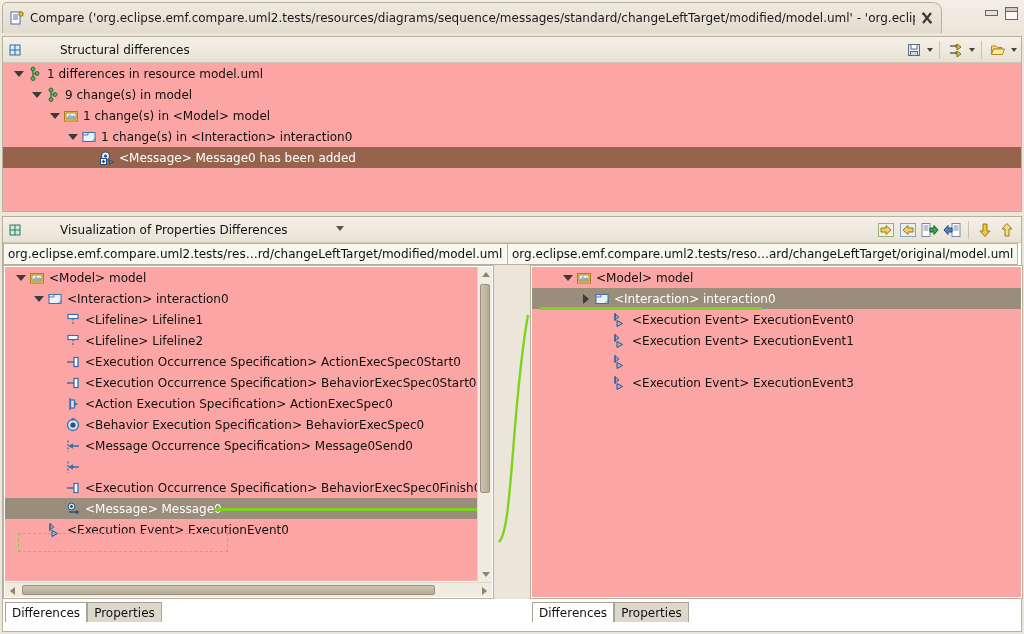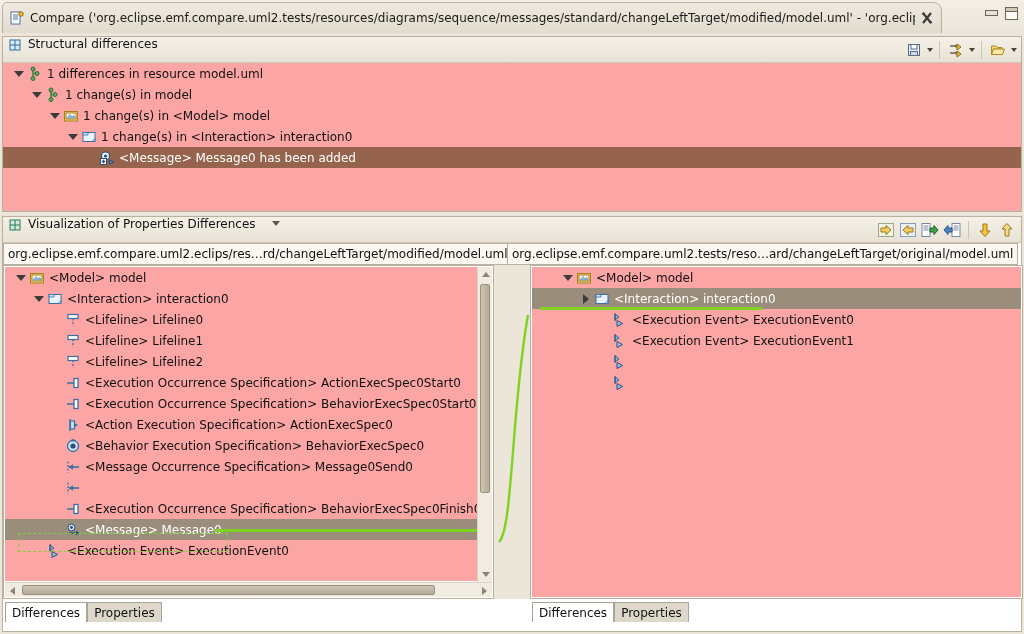--- a/index.html
+++ b/index.html
@@ -67,22 +67,23 @@
 
   
   .section {
     position: absolute; left: 2px; right: 2px;
     border: 1px solid #b9b0a0;
     background: #fff;
   }
   .sect-head {
     height: 26px; background: linear-gradient(#f5f1e8, #e8e2d5);
     border-bottom: 1px solid #cfc7b6;
-    display: flex; align-items: flex-start; padding: 0 4px;
+    display: flex; align-items: center; padding: 0 4px;
     position: relative;
+    gap: 32px;
   }
   .sect-head-title {
     font-size: 12px; color: #111; margin-left: 5px; white-space: nowrap;
   }
   .sect-icon { width: 16px; height: 16px; flex: 0 0 16px; position: relative; }
   .head-tools { position: absolute; right: 4px; top: 0; height: 26px;
     display: flex; align-items: center; gap: 2px; }
   .tool-sep { width:1px; height:18px; background:#cbc3b2; margin:0 4px; }
   .tool-btn { width: 20px; height: 20px; display:flex; align-items:center; justify-content:center; }
   .chev { width:0;height:0;border-left:3px solid transparent;border-right:3px solid transparent;border-top:4px solid #4a4438; margin-left:1px;}
@@ -226,21 +227,21 @@
           <span class="twisty">
             <span class="tw-down"></span>
           </span>
           <span class="ico"><svg width="16" height="16" viewBox="0 0 16 16">
         <line x1="6" y1="2" x2="6" y2="14" stroke="#3a7d44" stroke-width="1.4"></line>
         <circle cx="6" cy="3" r="2" fill="#5fae5f" stroke="#2d6b33"></circle>
         <circle cx="10" cy="7.5" r="2" fill="#5fae5f" stroke="#2d6b33"></circle>
         <circle cx="6" cy="12.5" r="2" fill="#5fae5f" stroke="#2d6b33"></circle>
         <line x1="6" y1="7.5" x2="9" y2="7.5" stroke="#3a7d44" stroke-width="1.2"></line>
             </svg></span>
-          <span class="lbl">1 change(s) in model</span>
+          <span class="lbl">9 change(s) in model</span>
         </div>
         <div class="row">
           <span style="flex:0 0 44px"></span>
           <span class="twisty">
             <span class="tw-down"></span>
           </span>
           <span class="ico"><svg width="16" height="16" viewBox="0 0 16 16">
         <rect x="1.5" y="3.5" width="13" height="9.5" fill="#f7d97a" stroke="#a8801d"></rect>
         <rect x="3" y="5" width="10" height="6" fill="#fdfaf0" stroke="#a8801d"></rect>
         <path d="M4 10 L7 6.5 L9 9 L11 7.5 L12 10 Z" fill="#9fc3e8" stroke="#5b86b0" stroke-width="0.7"></path>
@@ -329,21 +330,21 @@
         </span>
         <span class="tool-btn">
           <svg width="16" height="16" viewBox="0 0 16 16">
             <path d="M6 14 H10 V7 H13 L8 1.5 L3 7 H6 Z" fill="#f6d98b" stroke="#9a7a14"></path>
           </svg>
         </span>
       </span>
     </div>
 
     <div class="pathbar" style="left:0px; top:26px; width:509px;">
-      <span>org.eclipse.emf.compare.uml2.eclips/res…rd/changeLeftTarget/modified/model.uml</span>
+      <span>org.eclipse.emf.compare.uml2.tests/res…rd/changeLeftTarget/modified/model.uml</span>
     </div>
     <div class="pathbar" style="left:504px; top:26px; width:511px;">
       <span>org.eclipse.emf.compare.uml2.tests/reso…ard/changeLeftTarget/original/model.uml</span>
     </div>
 
     <div style="position:absolute; left:0px; top:48px; width:491px; height:334px;
                 background:#fff; border:1px solid #b9b0a0;">
       <div class="tree" id="left-tree" style="position:absolute; left:1px; top:1px; width:472px; height:314px;">
           <div class="row">
             <span style="flex:0 0 8px"></span>
@@ -361,29 +362,20 @@
             <span style="flex:0 0 26px"></span>
             <span class="twisty">
               <span class="tw-down"></span>
             </span>
             <span class="ico"><svg width="16" height="16" viewBox="0 0 16 16">
         <rect x="2" y="3.5" width="12" height="9" fill="#eaf3fb" stroke="#3a6ea5"></rect>
         <path d="M2 3.5 H7 L7 6 H2 Z" fill="#cfe3f5" stroke="#3a6ea5" stroke-width="0.8"></path>
         <path d="M11 12.5 L14 9.5 V12.5 Z" fill="#cfe3f5" stroke="#3a6ea5" stroke-width="0.8"></path>
               </svg></span>
             <span class="lbl">&lt;Interaction&gt; interaction0</span>
-          </div>
-          <div class="row">
-            <span style="flex:0 0 44px"></span>
-            <span class="twisty"></span>
-            <span class="ico"><svg width="16" height="16" viewBox="0 0 16 16">
-        <rect x="3" y="2.5" width="10" height="4" fill="#fff" stroke="#3a6ea5" stroke-width="1.2"></rect>
-        <line x1="8" y1="6.5" x2="8" y2="14" stroke="#3a6ea5" stroke-width="1.2" stroke-dasharray="2,1.6"></line>
-              </svg></span>
-            <span class="lbl">&lt;Lifeline&gt; Lifeline0</span>
           </div>
           <div class="row">
             <span style="flex:0 0 44px"></span>
             <span class="twisty"></span>
             <span class="ico"><svg width="16" height="16" viewBox="0 0 16 16">
         <rect x="3" y="2.5" width="10" height="4" fill="#fff" stroke="#3a6ea5" stroke-width="1.2"></rect>
         <line x1="8" y1="6.5" x2="8" y2="14" stroke="#3a6ea5" stroke-width="1.2" stroke-dasharray="2,1.6"></line>
               </svg></span>
             <span class="lbl">&lt;Lifeline&gt; Lifeline1</span>
           </div>
@@ -572,20 +564,21 @@
               </svg></span>
           </div>
           <div class="row">
             <span style="flex:0 0 64px"></span>
             <span class="twisty"></span>
             <span class="ico"><svg width="16" height="16" viewBox="0 0 16 16">
         <path d="M3 1.5 L3 8 L7 5 L3 1.5 Z" fill="#7fb0dd" stroke="#2a4f7a" stroke-width="0.8"></path>
         <line x1="3" y1="1.5" x2="3" y2="9" stroke="#2a4f7a" stroke-width="1"></line>
         <path d="M5 8.5 L5 14.5 L10.5 11.5 Z" fill="#8fc0e8" stroke="#2a4f7a" stroke-width="1"></path>
               </svg></span>
+            <span class="lbl">&lt;Execution Event&gt; ExecutionEvent3</span>
           </div>
         </div>
     </div>
 
     <div class="tabstrip" style="left:2px; top:383px;">
       <div class="tab active">
         <span>Differences</span>
       </div>
       <div class="tab">
         <span>Properties</span>

